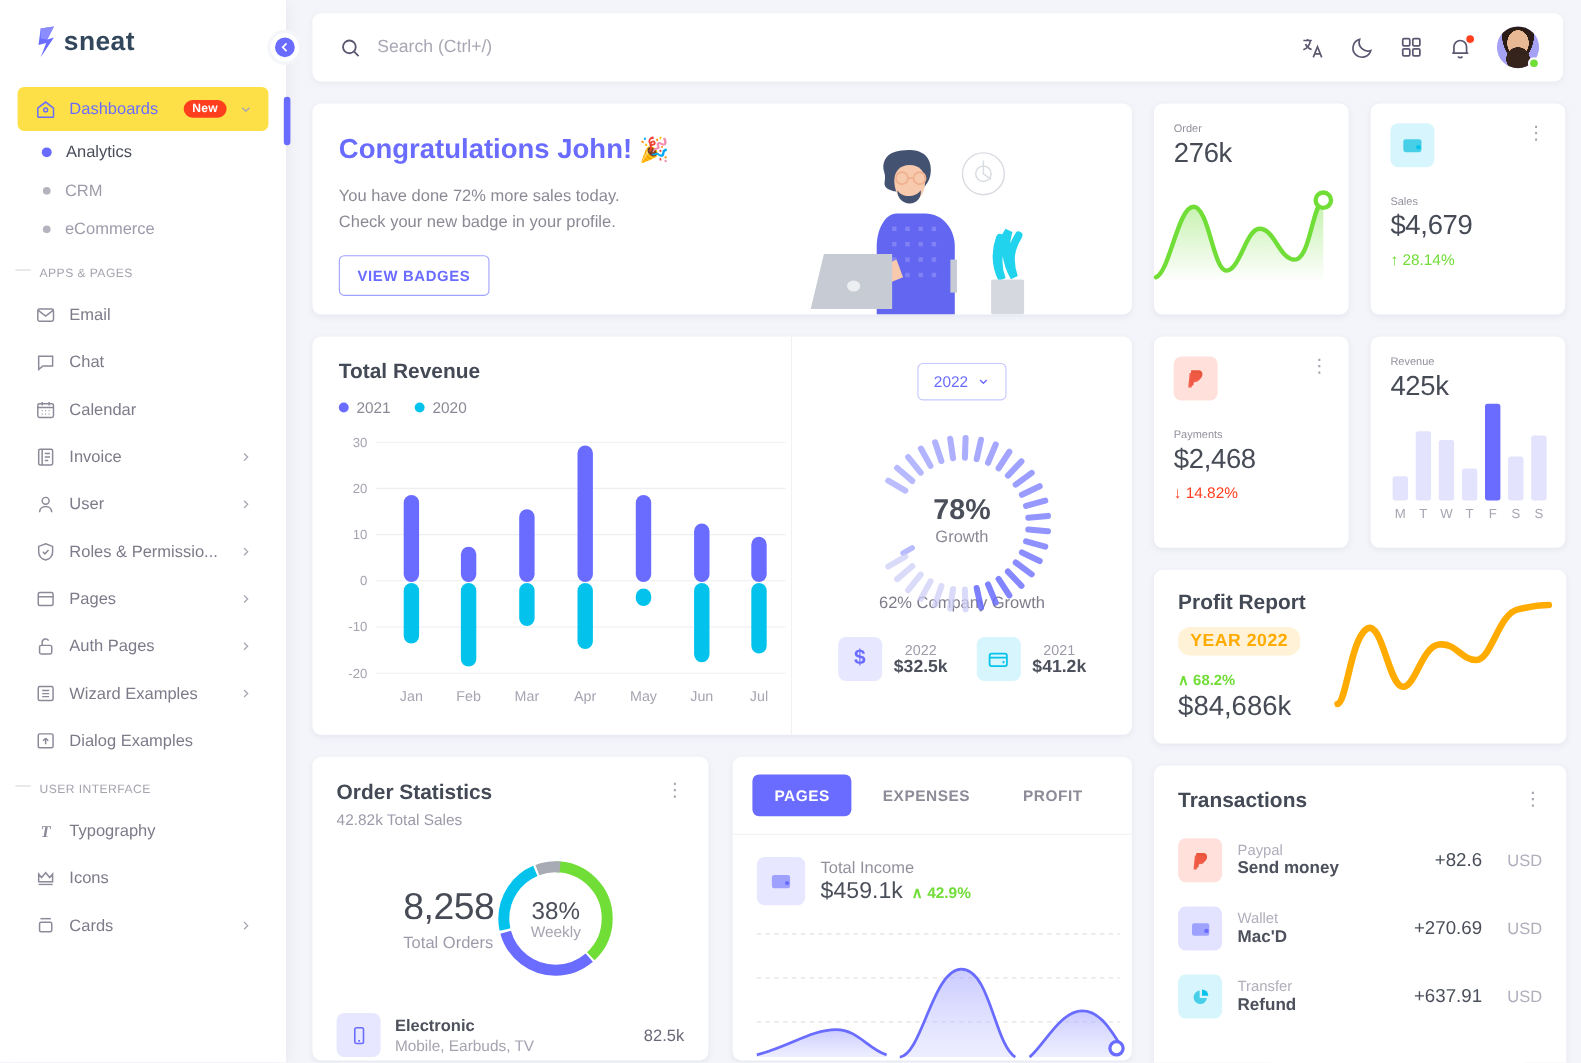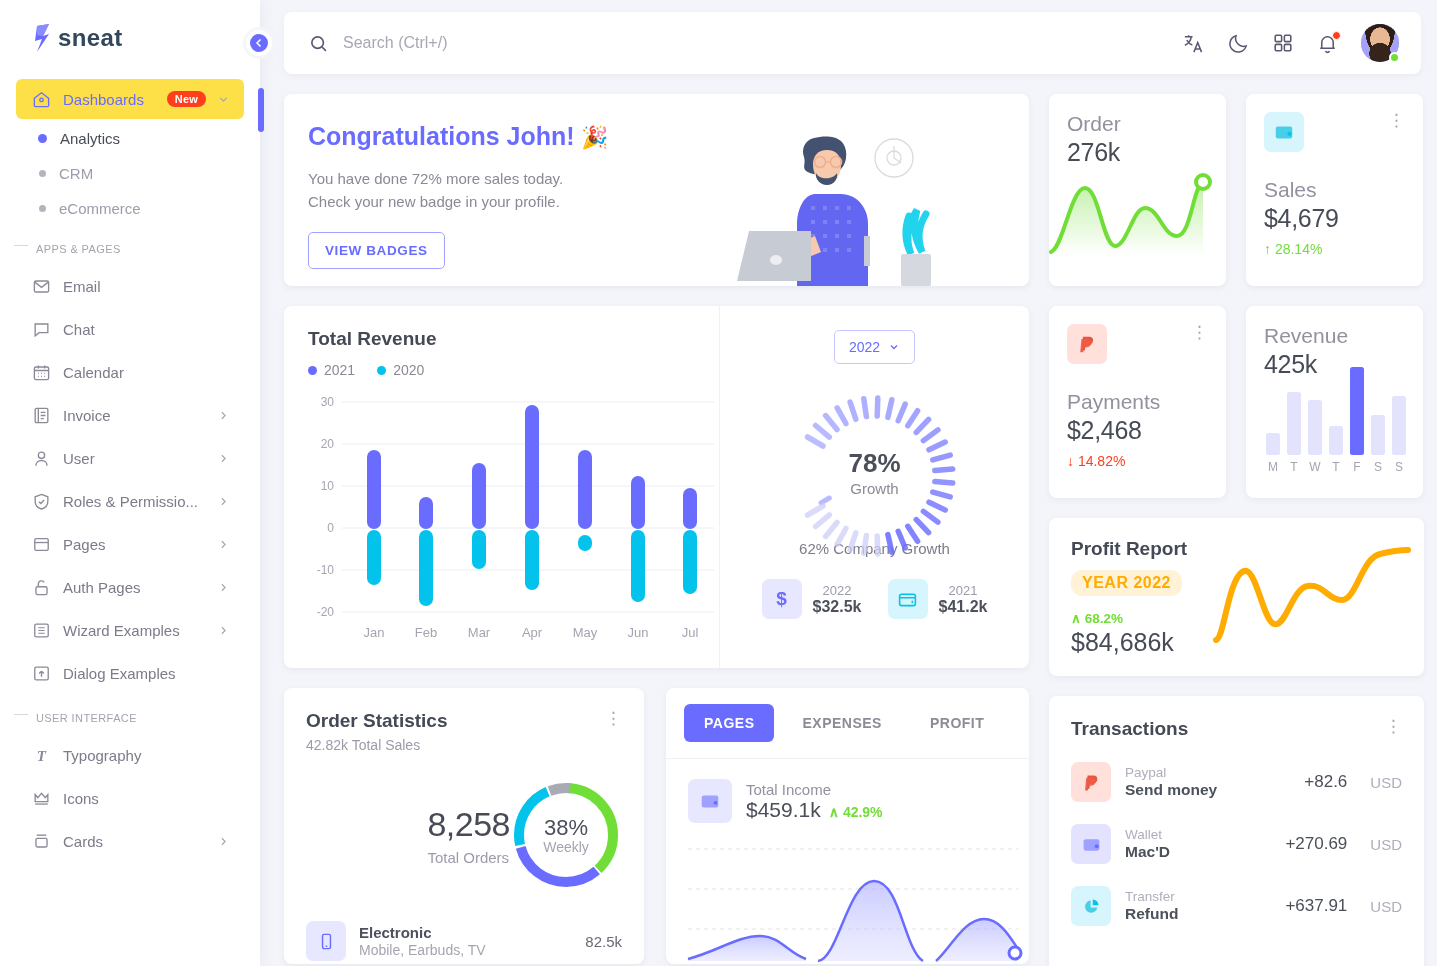--- a/index.html
+++ b/index.html
@@ -120,21 +120,21 @@
     margin-top: 18px; display: inline-block;
     border: 1px solid #a0a2ff; color: #696cff; background: transparent;
     border-radius: 5px; padding: 10px 16px; font-size: 13.5px;
     letter-spacing: .6px; font-weight: 600; cursor: pointer; font-family: inherit;
   }
   .congrats-art { position: absolute; right: 10px; bottom: 0; width: 300px; height: 180px; }
 
   
   .mini-row { display: flex; gap: 20px; }
   .mini { width: 177px; flex: 0 0 177px; height: 192px; padding: 18px 18px 14px; position: relative; }
-  .mini .lab { font-size: 21px; color: #93919e; }
+  .mini .lab { font-size: 10px; color: #93919e; }
   .mini .val { font-size: 25px; font-weight: 500; color: #464b56; letter-spacing: -.3px; margin-top: 2px; }
   .sq-ico { width: 40px; height: 40px; border-radius: 7px; display: flex; align-items: center; justify-content: center; }
   .trend { font-size: 14px; font-weight: 500; margin-top: 8px; }
   .up { color: #71dd37; } .down { color: #ff3e1d; }
 
   
   .rev-card { display: flex; height: 362px; }
   .rev-left { flex: 1; padding: 22px 0 0 24px; }
   .rev-left h3 { font-size: 19px; color: #444a55; font-weight: 600; }
   .legend { display: flex; gap: 22px; margin-top: 12px; }
@@ -165,21 +165,21 @@
     border-radius: 11px; padding: 4px 11px; margin-top: 10px;
   }
   .profit .pct { font-size: 13.5px; font-weight: 600; color: #71dd37; margin-top: 14px; }
   .profit .amt { font-size: 25px; font-weight: 500; color: #464b56; margin-top: 2px; }
 
   
   .ostat { height: 276px; padding: 22px 22px 0; }
   .card-head { display: flex; justify-content: space-between; align-items: flex-start; }
   .card-head h3 { font-size: 19px; font-weight: 600; color: #444a55; }
   .sub { font-size: 14px; color: #9d9baa; margin-top: 5px; }
-  .ostat-body { display: flex; justify-content: flex-end; align-items: center; margin-top: 26px; }
+  .ostat-body { display: flex; justify-content: center; align-items: center; margin-top: 26px; }
   .big-num { font-size: 34px; font-weight: 500; color: #464b56; letter-spacing: -.5px; }
   .donut { position: relative; width: 112px; height: 112px; }
   .donut-ctr { position: absolute; inset: 0; display: flex; flex-direction: column; align-items: center; justify-content: center; }
   .donut-ctr .a { font-size: 22px; font-weight: 500; color: #4a4f5a; }
   .donut-ctr .b { font-size: 14px; color: #a6a4b1; margin-top: -2px; }
   .ostat-item { display: flex; align-items: center; gap: 13px; margin-top: 30px; }
   .ostat-item .nm { font-size: 15px; font-weight: 600; color: #4d515c; }
   .ostat-item .ds { font-size: 14px; color: #a6a4b1; margin-top: 1px; }
   .ostat-item .amt2 { margin-left: auto; font-size: 15px; color: #6b6878; }
 

